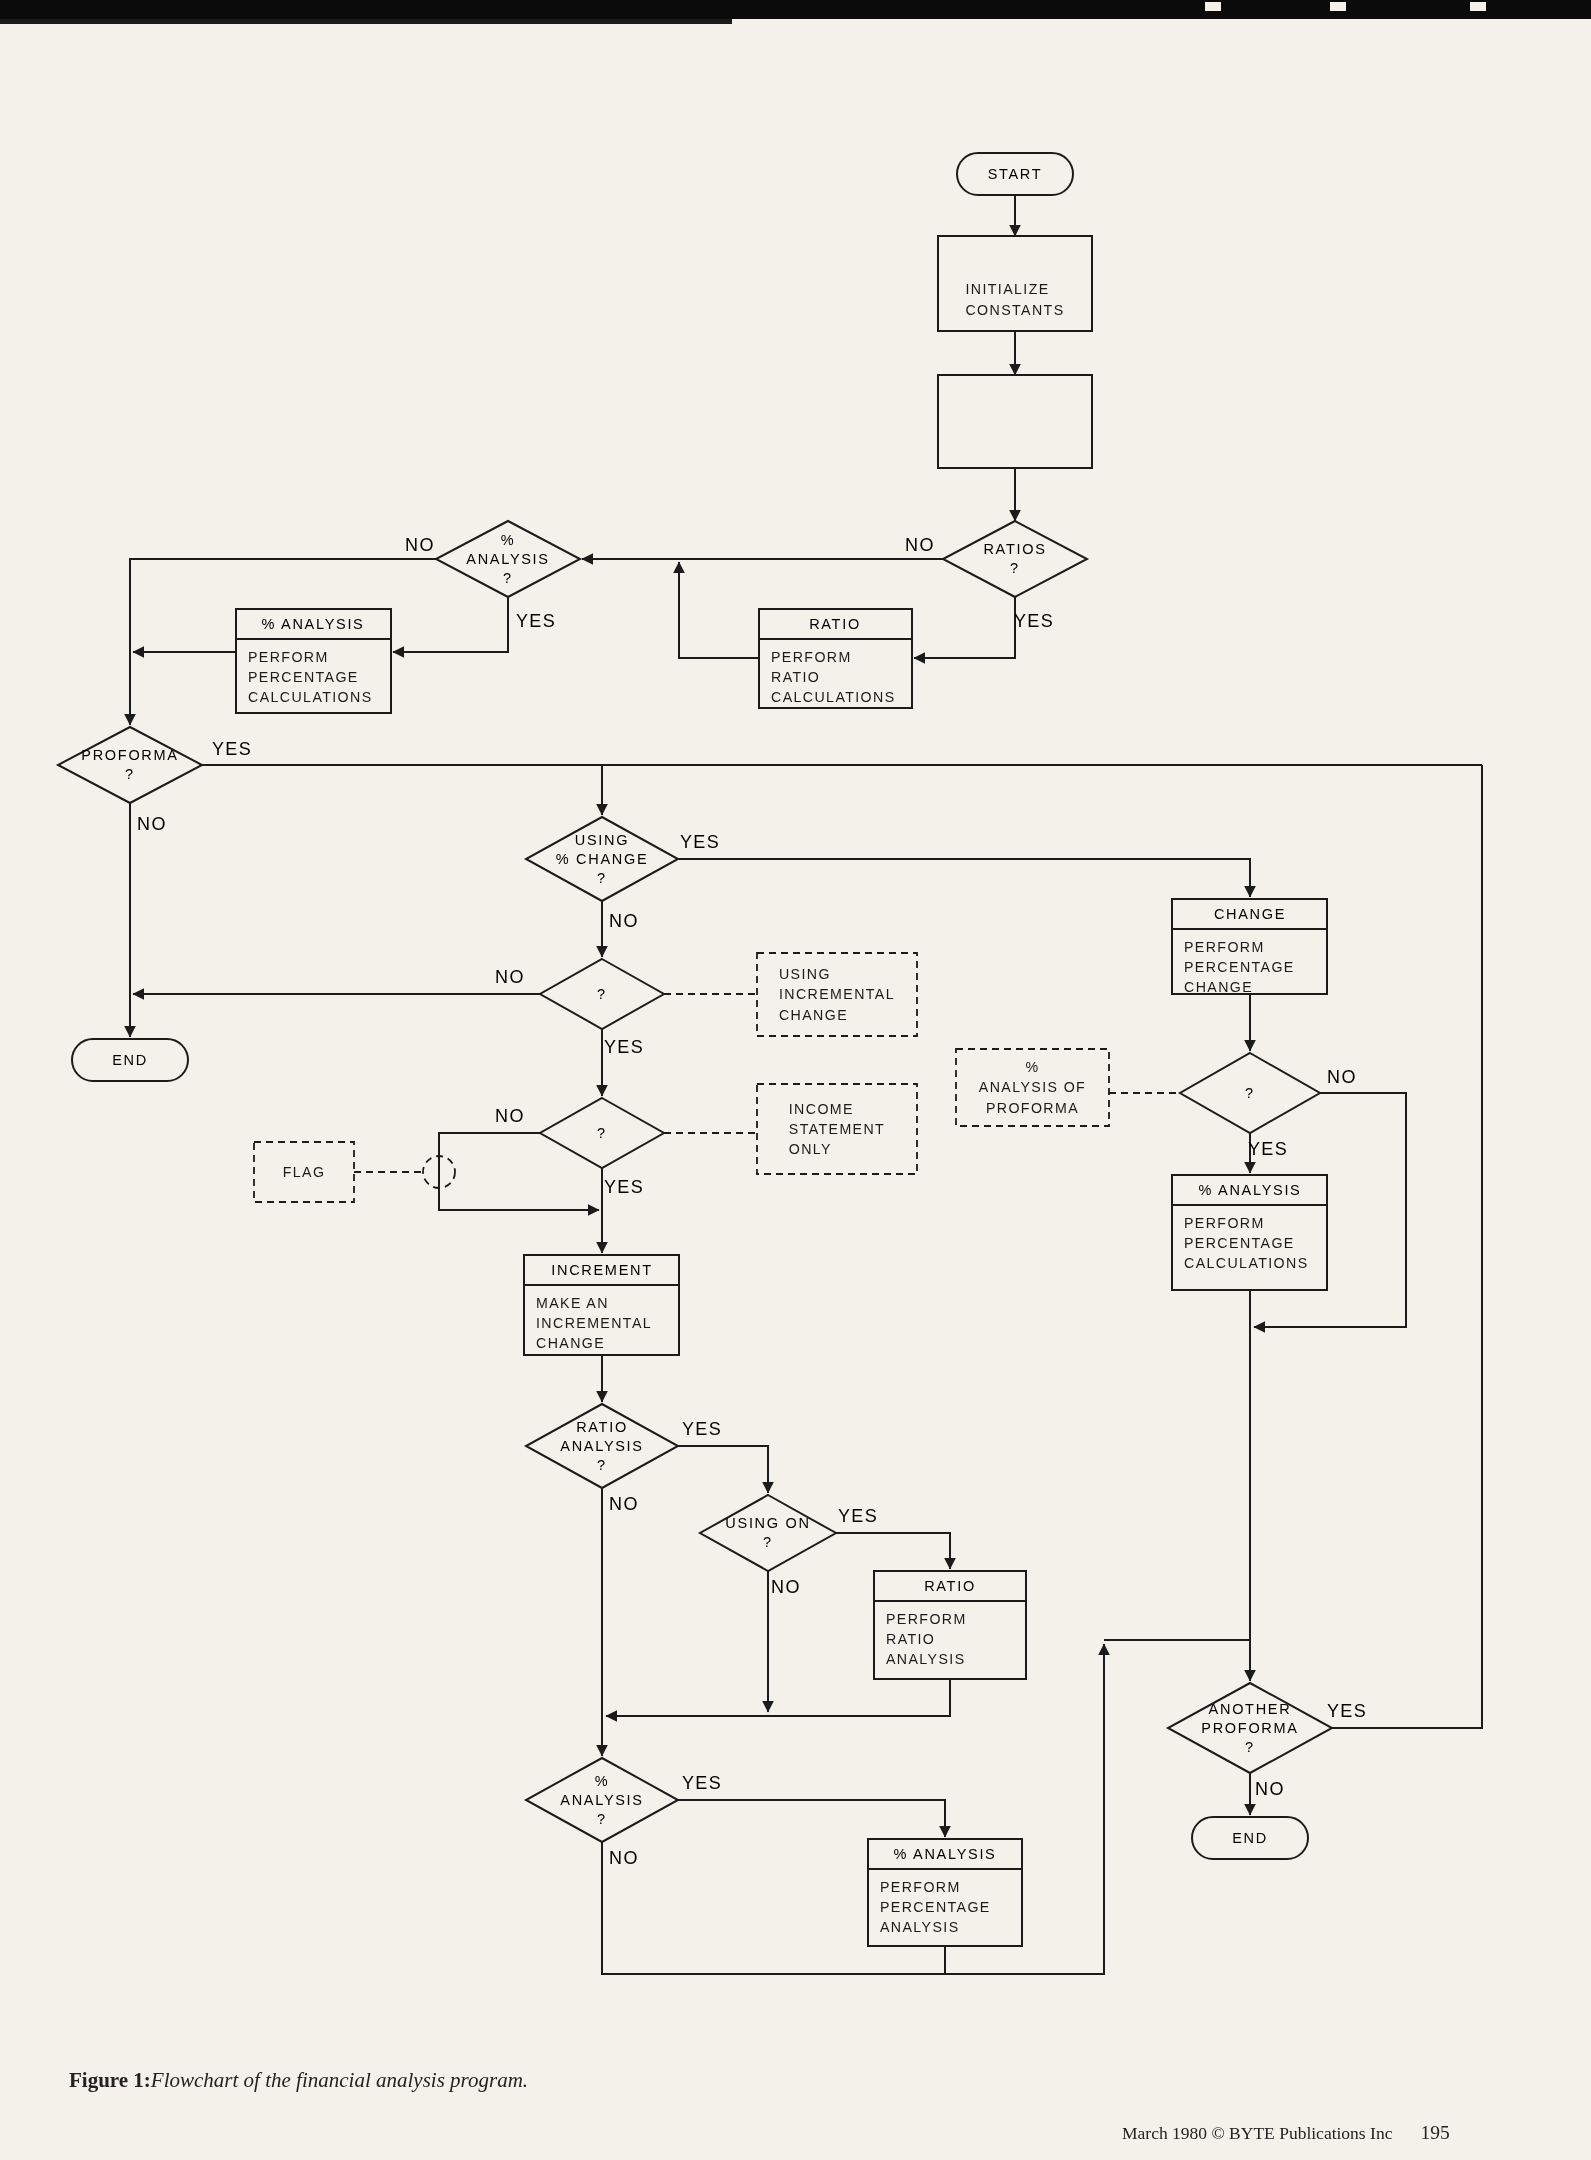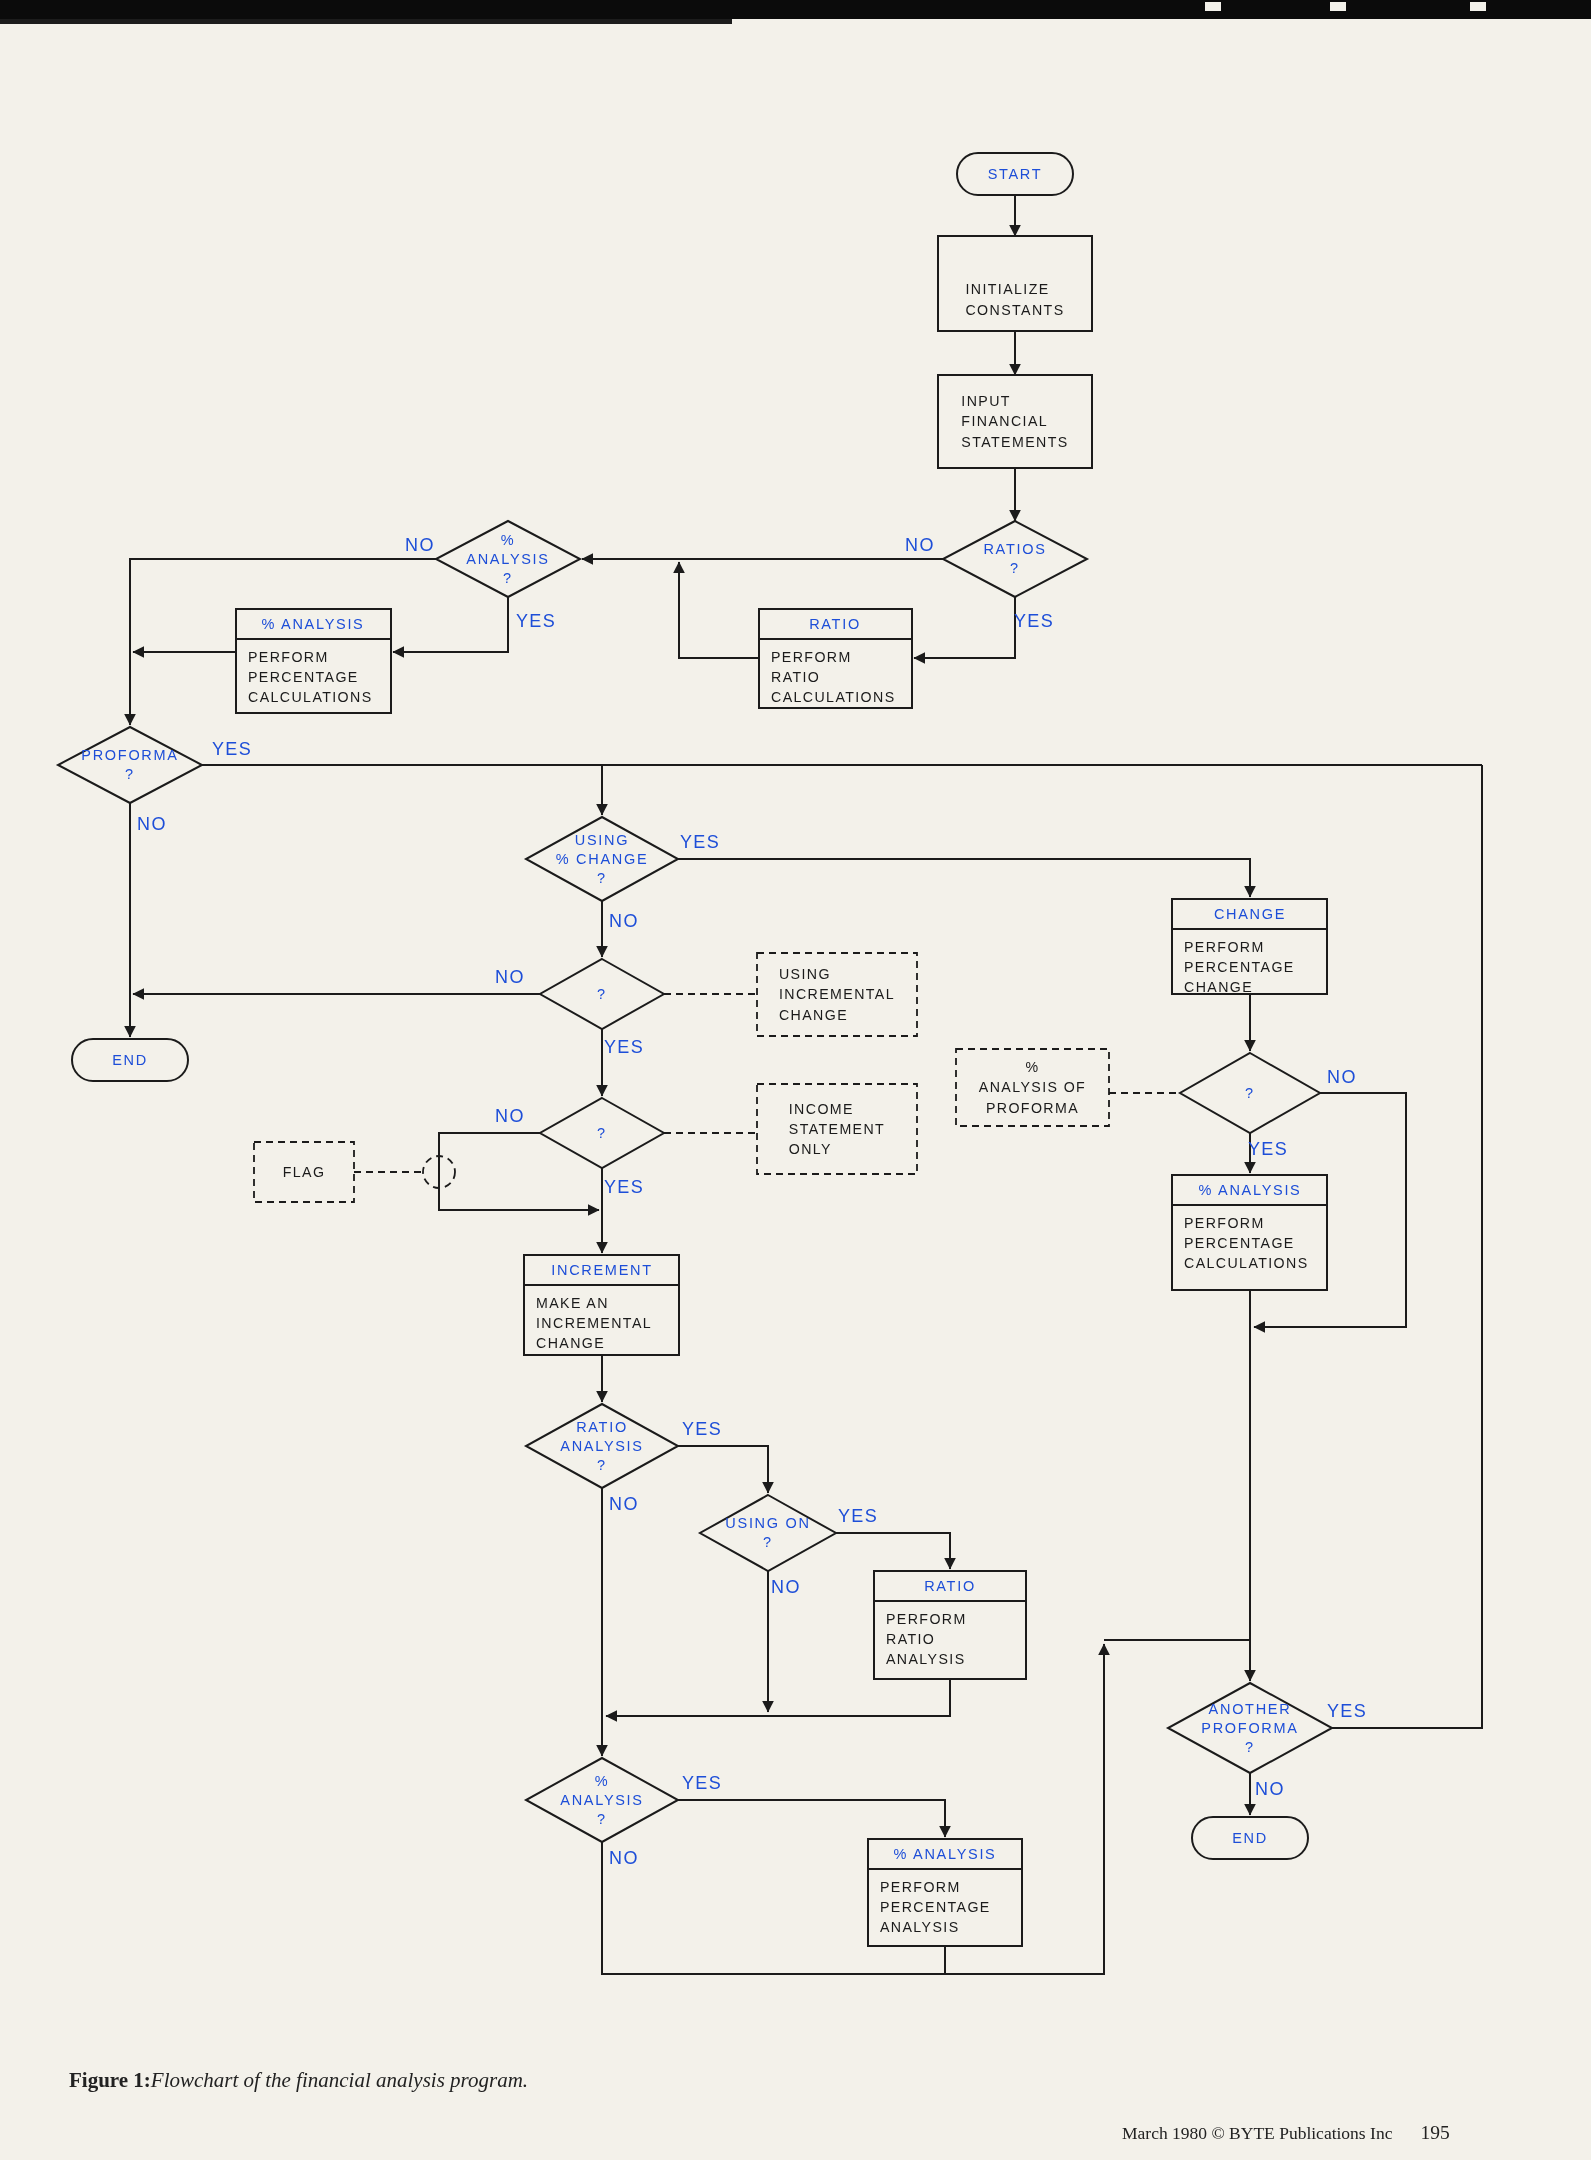--- a/index.html
+++ b/index.html
@@ -8,21 +8,21 @@
         font-family:"Liberation Sans",sans-serif}
   .scanbar{position:absolute;left:0;top:0;width:100%;height:19px;background:#0b0b0b}
   .scanbar-notch{position:absolute;top:2px;width:16px;height:9px;background:#f3f1ea}
   .scanbar2{position:absolute;left:0;top:19px;width:46%;height:5px;background:#1c1c1c}
   svg.flow{position:absolute;left:0;top:0;display:block}
   svg .e{stroke:#1b1b1b;stroke-width:2;fill:none}
   svg .dash{stroke:#1b1b1b;stroke-width:1.8;fill:none;stroke-dasharray:7 5}
   svg .shape{stroke:#1b1b1b;stroke-width:2;fill:#f3f1ea}
   svg .dshape{stroke:#1b1b1b;stroke-width:1.8;fill:none;stroke-dasharray:7 5}
   svg .div{stroke:#1b1b1b;stroke-width:1.8}
-  .t{position:absolute;color:#1d4ed8;white-space:pre-line}
+  .t{position:absolute;color:#000000;white-space:pre-line}
   .c{transform:translate(-50%,-50%);text-align:center}
   .nf{font-size:14.5px;letter-spacing:1.7px;line-height:1.3}
   .tag{font-size:18px;letter-spacing:1.4px}
   .bb{font-size:14.2px;letter-spacing:1.4px;line-height:1.42;text-align:left;white-space:pre-line;color:#1b1b1b}
   .fx{position:absolute;display:flex;align-items:center;justify-content:center}
   .caption{position:absolute;left:69px;top:2068px;font-family:"Liberation Serif",serif;font-size:21px;color:#222}
   .caption .fig{font-weight:700}
   .caption .cap{font-style:italic;}
   .footer{position:absolute;left:1122px;top:2122px;font-family:"Liberation Serif",serif;
           font-size:17.5px;color:#222;display:flex;align-items:baseline;gap:28px}
@@ -125,25 +125,20 @@
       <polygon class="shape" points="1250,1683 1332,1728 1250,1773 1168,1728"></polygon>
       <rect class="shape" x="1192" y="1817" width="116" height="42" rx="21"></rect>
     </g>
   </svg>
 
   <div class="t c nf" style="left:1015px;top:174px">START</div>
   <div class="fx" style="left:938px;top:252px;width:154px;height:95px">
       <span class="bb">INITIALIZE
 CONSTANTS</span>
     </div>
-  <div class="fx" style="left:938px;top:375px;width:154px;height:93px">
-      <span class="bb">INPUT
-FINANCIAL
-STATEMENTS</span>
-    </div>
   <div class="t c nf" style="left:1015px;top:559px">RATIOS
 ?</div>
   <div class="t c nf" style="left:508px;top:559px">%
 ANALYSIS
 ?</div>
 
   <div class="t c nf" style="left:835px;top:624px">RATIO</div>
   <div class="t bb" style="left:771px;top:647px">PERFORM
 RATIO
 CALCULATIONS</div>

